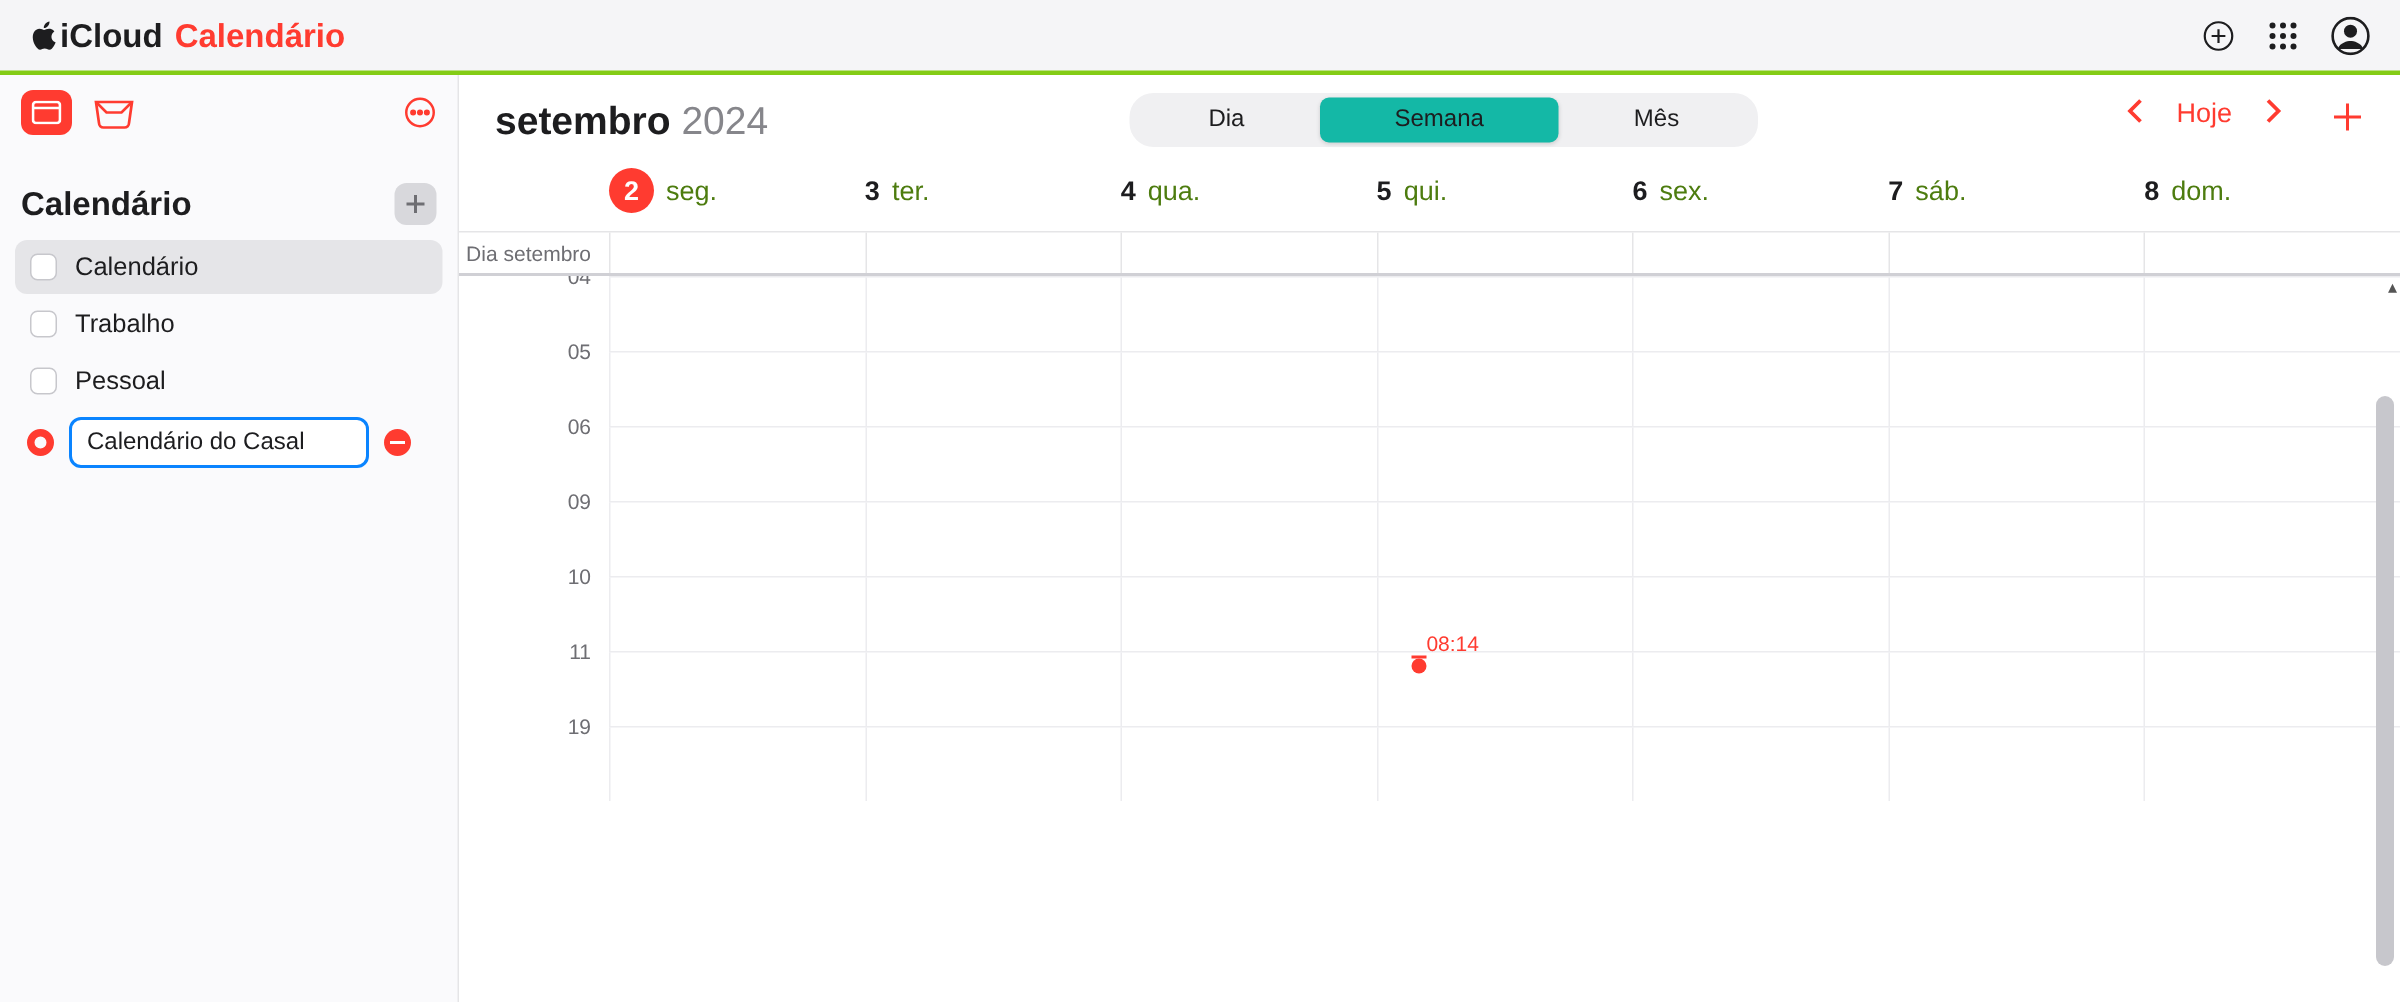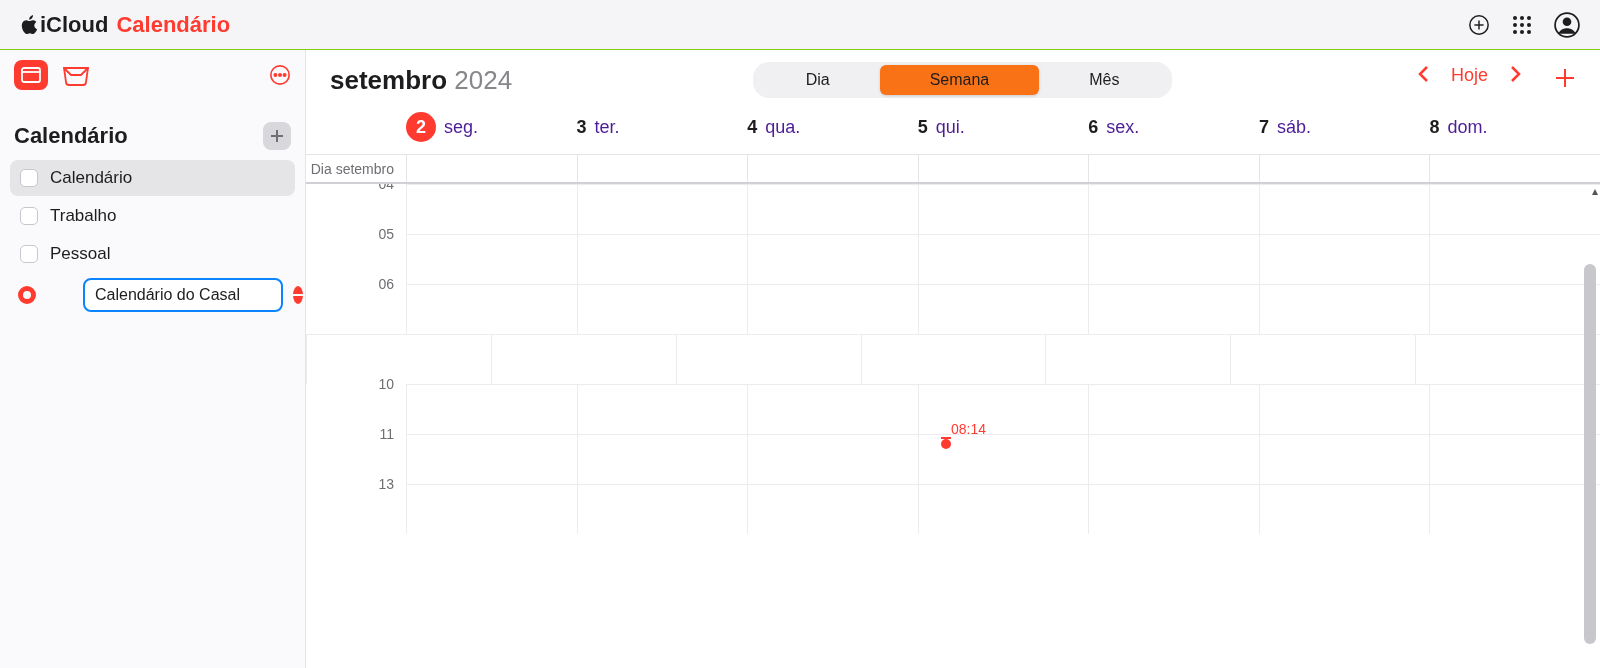--- a/index.html
+++ b/index.html
@@ -1,19 +1,19 @@
 <!DOCTYPE html>
 <html><head>
 <meta charset="utf-8">
 <style>
 * { box-sizing: border-box; margin: 0; padding: 0; }
 html, body { width: 1600px; height: 668px; font-family: -apple-system, "Helvetica Neue", Arial, sans-serif; background: #fff; overflow: hidden; }
 
 
-.header { height: 50px; background: #f5f5f7; border-bottom: 1px solid #84cc16; display: flex; align-items: center; justify-content: space-between; padding: 0 20px; gap: 19px; }
+.header { height: 50px; background: #f5f5f7; border-bottom: 3px solid #84cc16; display: flex; align-items: center; justify-content: space-between; padding: 0 20px; gap: 19px; }
 .header-left { display: flex; align-items: center; gap: 2px; }
 .header-left .apple-mark { font-size: 22px; font-weight: 600; color: #1d1d1f; display:flex; align-items:center; gap:2px;}
 .header-left .app-name { font-size: 22px; font-weight: 600; color: #ff3b30; margin-left: 6px; }
 .header-right { display: flex; align-items: center; gap: 22px; color: #1d1d1f; }
 .icon-btn { cursor: pointer; display:inline-flex; align-items:center; justify-content:center; }
 
 
 .body { display: flex; height: calc(668px - 50px); }
 
 
@@ -28,42 +28,42 @@
 .sidebar-title { font-size: 22px; font-weight: 700; color:#1d1d1f; }
 .sb-add { width:28px; height:28px; border-radius:8px; background:#d8d8dc; display:flex; align-items:center; justify-content:center; color:#6e6e73;}
 
 .cal-list { padding: 0 10px; display:flex; flex-direction:column; gap:2px;}
 .cal-item { display:flex; align-items:center; gap:12px; padding: 8px 10px; border-radius:8px; font-size:17px; color:#1d1d1f;}
 .cal-item.selected { background:#e5e5e8; }
 .cal-check { width:18px; height:18px; border-radius:5px; border:1.5px solid #c7c7cc; background:#fff; flex-shrink:0;}
 .cal-radio { width:18px; height:18px; border-radius:50%; border:5px solid #ff3b30; flex-shrink:0;}
 
 .cal-item-editing { display:flex; align-items:center; gap:10px; padding: 4px 8px;}
-.cal-edit-input { border:2px solid #0a84ff; border-radius:8px; padding: 6px 10px; font-size:16px; color:#1d1d1f; background:#fff; width:200px;margin-left:37px;}
+.cal-edit-input { border:2px solid #0a84ff; border-radius:8px; padding: 6px 10px; font-size:16px; color:#1d1d1f; background:#fff; width:200px;}
 .cal-minus { width:18px; height:18px; background:#ff3b30; border-radius:50%; color:#fff; display:flex; align-items:center; justify-content:center; font-weight:700; font-size:14px; line-height:1;}
 
 
 .main { flex:1; display:flex; flex-direction:column; overflow:hidden;}
 .toolbar { height:50px; display:flex; align-items:center; justify-content:space-between; padding: 10px 24px 0 24px;}
 .month-title { font-size:26px; font-weight:700; color:#1d1d1f;}
 .month-title .year { font-weight:400; color:#86868b;text-align:center;}
 .view-seg { display:flex; background:#f0f0f2; border-radius:16px; padding:3px; gap:0;}
 .seg-btn { padding:6px 50px; font-size:16px; color:#1d1d1f; border-radius:6px; cursor:pointer;}
-.seg-btn.active { background:#f97316; box-shadow:0 1px 3px rgba(0,0,0,.15);}
+.seg-btn.active { background:#14b8a6; box-shadow:0 1px 3px rgba(0,0,0,.15);}
 .toolbar-right { display:flex; gap:18px;}
 .nav-chev { color:#ff3b30; font-size:20px; cursor:pointer; padding:0 4px;}
 .today-label { color:#ff3b30; font-size:18px;}
 .plus-evt { color:#ff3b30; font-size:26px; font-weight:300; cursor:pointer; margin-left:10px;}
 
 
 .day-headers { display:flex; padding-left: 100px; height:54px; align-items:center;}
 .day-col-h { flex:1; display:flex; align-items:center; gap:8px; font-size:18px;}
 .day-num { font-weight:700; color:#1d1d1f;}
 .day-num.today { width:30px; height:30px; background:#ff3b30; color:#fff; border-radius:50%; display:inline-flex; align-items:center; justify-content:center;}
-.day-name { color:#4c1d95;}
+.day-name { color:#4d7c0f;}
 
 
 .allday-row { display:flex; border-top:1px solid #e5e5e7; border-bottom:2px solid #d0d0d5; height:30px; align-items:center;}
 .allday-label { width:100px; text-align:right; padding-right:12px; font-size:14px; color:#6e6e73;}
 .allday-grid { flex:1; display:flex; height:100%;}
 .allday-cell { flex:1; border-left:1px solid #e5e5e7;}
 
 
 .grid-wrap { flex:1; position:relative; overflow:hidden;}
 .grid-inner { position:absolute; inset:0;}
@@ -299,20 +299,21 @@
               <div class="hour-cell"></div>
               <div class="hour-cell"></div>
               <div class="hour-cell"></div>
               <div class="hour-cell"></div>
               <div class="hour-cell"></div>
               <div class="hour-cell"></div>
               <div class="hour-cell"></div>
             </div>
           </div>
           <div class="hour-row">
+            <div class="hour-label">09</div>
             <div class="hour-cells">
               <div class="hour-cell"></div>
               <div class="hour-cell"></div>
               <div class="hour-cell"></div>
               <div class="hour-cell"></div>
               <div class="hour-cell"></div>
               <div class="hour-cell"></div>
               <div class="hour-cell"></div>
             </div>
           </div>
@@ -334,21 +335,21 @@
               <div class="hour-cell"></div>
               <div class="hour-cell"></div>
               <div class="hour-cell"></div>
               <div class="hour-cell"></div>
               <div class="hour-cell"></div>
               <div class="hour-cell"></div>
               <div class="hour-cell"></div>
             </div>
           </div>
           <div class="hour-row">
-            <div class="hour-label">13</div>
+            <div class="hour-label">19</div>
             <div class="hour-cells">
               <div class="hour-cell"></div>
               <div class="hour-cell"></div>
               <div class="hour-cell"></div>
               <div class="hour-cell"></div>
               <div class="hour-cell"></div>
               <div class="hour-cell"></div>
               <div class="hour-cell"></div>
             </div>
           </div>

